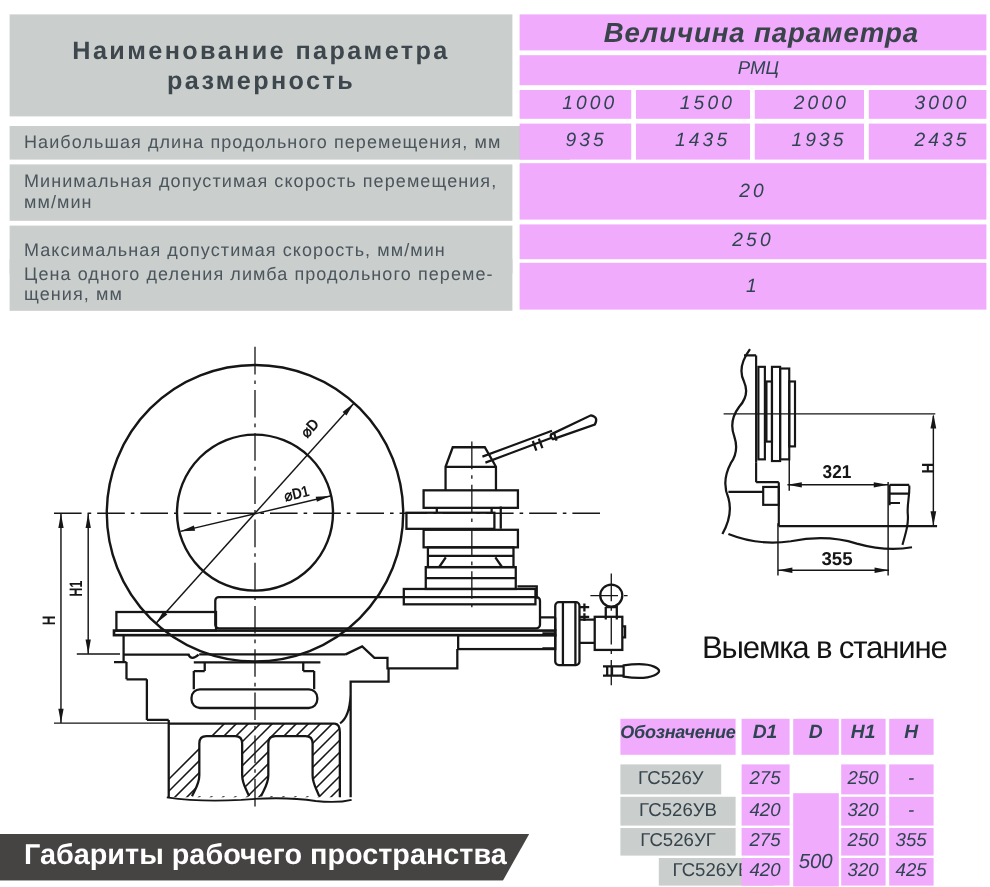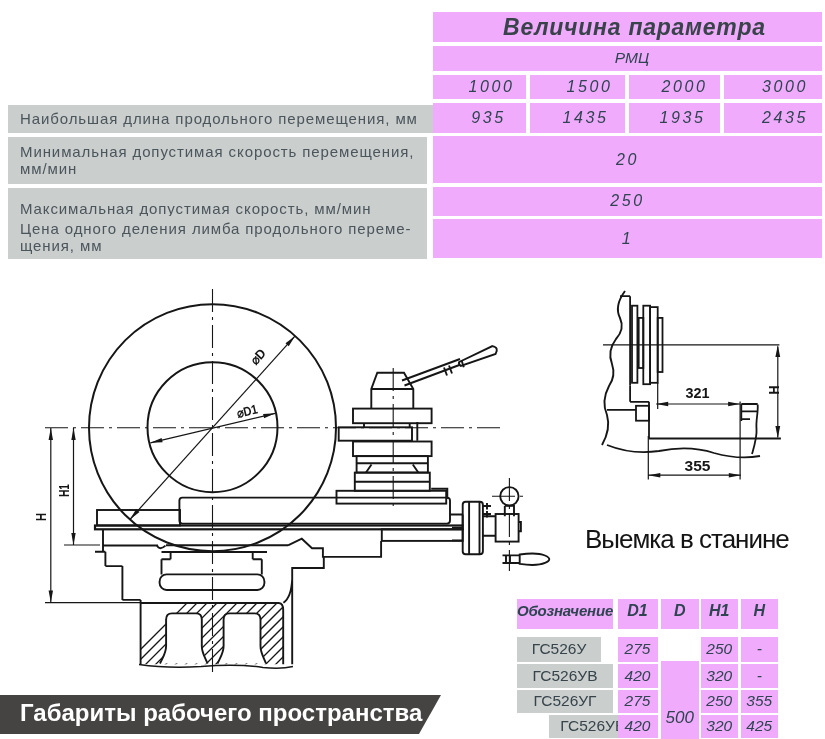--- a/index.html
+++ b/index.html
@@ -10,20 +10,23 @@
   .blue{background:#f0abfc;font-style:italic;}
   .gtxt{color:#4b555c;font-size:15px;letter-spacing:0.9px;}
   .btxt{color:#2e4450;font-size:15.5px;}
   .hc{display:flex;align-items:center;justify-content:center;text-align:center;}
   .vl{display:flex;align-items:center;}
 </style>
 </head>
 <body>
 <div class="page">
 
+  <div class="cell grey hc" style="left:8px;top:12px;width:419px;height:85px;">
+    <div style="font-size:21px;font-weight:bold;color:#3e474d;line-height:25px;letter-spacing:2px;">Наименование параметра<br>размерность</div>
+  </div>
   <div class="cell grey vl gtxt" style="left:8px;top:105px;width:467px;height:27.5px;padding-left:12px;">Наибольшая длина продольного перемещения, мм</div>
   <div class="cell grey vl gtxt" style="left:8px;top:136.5px;width:419px;height:47.5px;padding-left:12px;">Минимальная допустимая скорость перемещения,<br>мм/мин</div>
   <div class="cell grey vl gtxt" style="left:8px;top:188px;width:419px;height:40px;padding-left:12px;">Максимальная допустимая скорость, мм/мин</div>
   <div class="cell grey vl gtxt" style="left:8px;top:216px;width:419px;height:42.5px;padding-left:12px;">Цена одного деления лимба продольного переме-<br>щения, мм</div>
 
   <div class="cell blue hc" style="left:433px;top:12px;width:389px;height:30px;">
     <div style="font-size:23px;font-weight:bold;color:#39434a;letter-spacing:0.75px;padding-left:14px;">Величина параметра</div>
   </div>
   <div class="cell blue hc btxt" style="left:433px;top:46px;width:389px;height:24.5px;padding-left:9px;">РМЦ</div>
 

